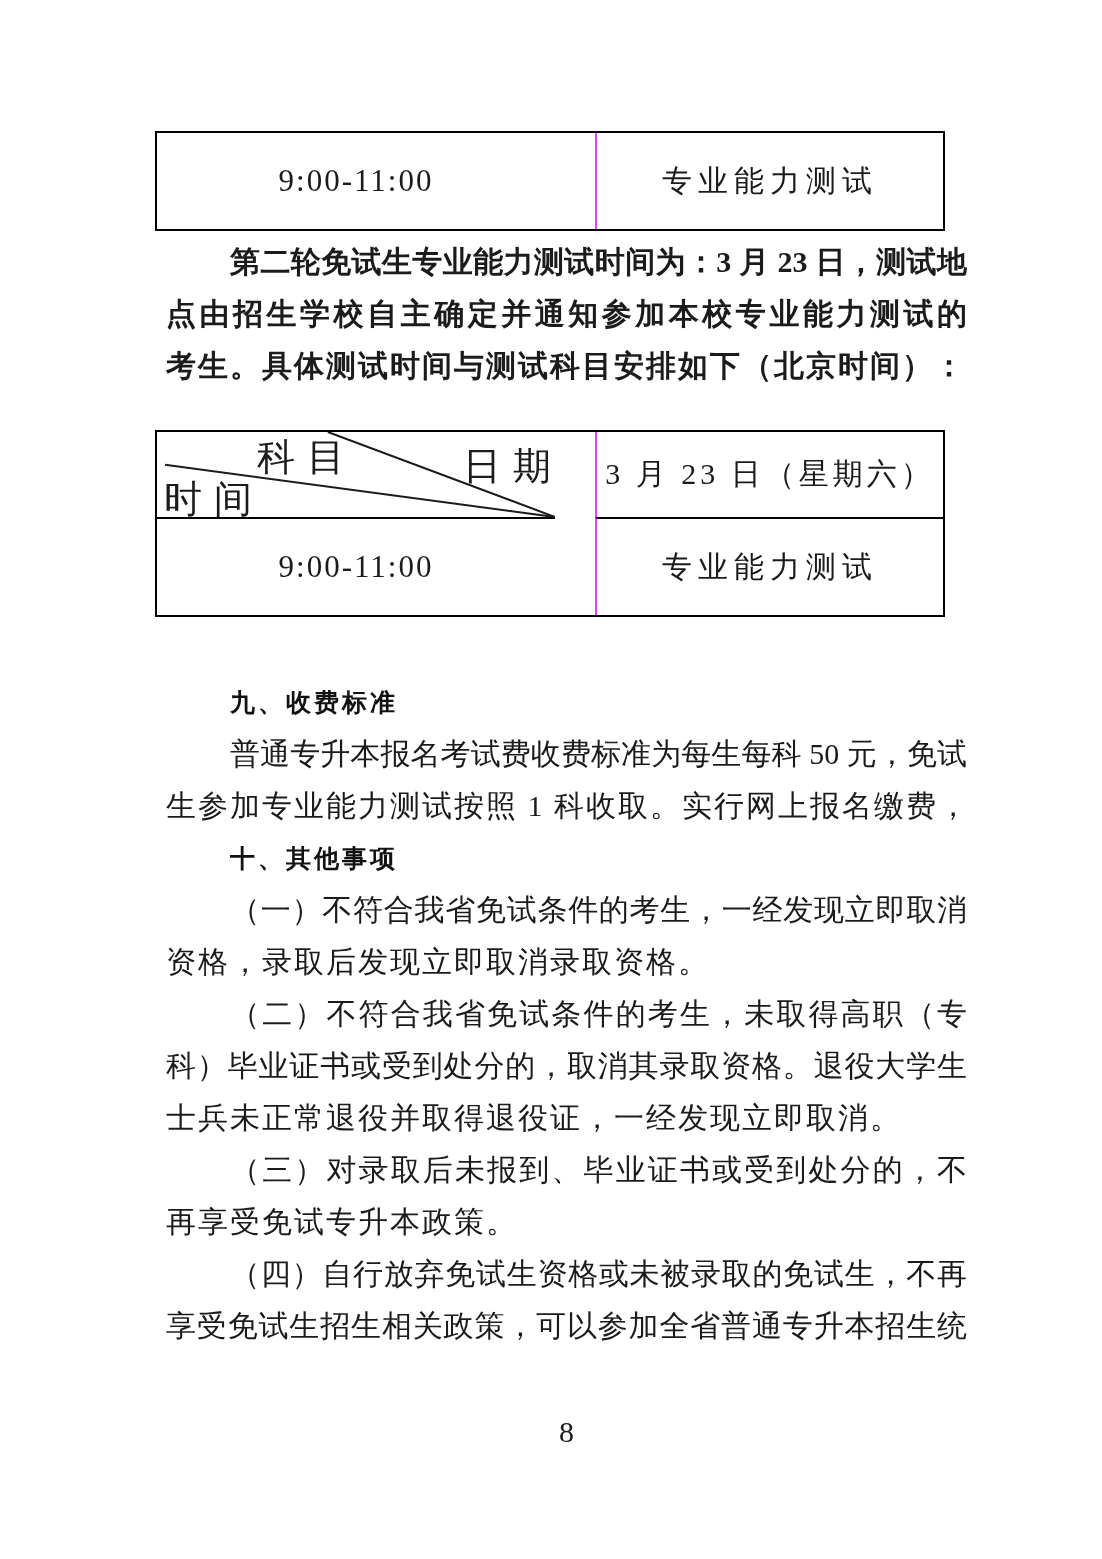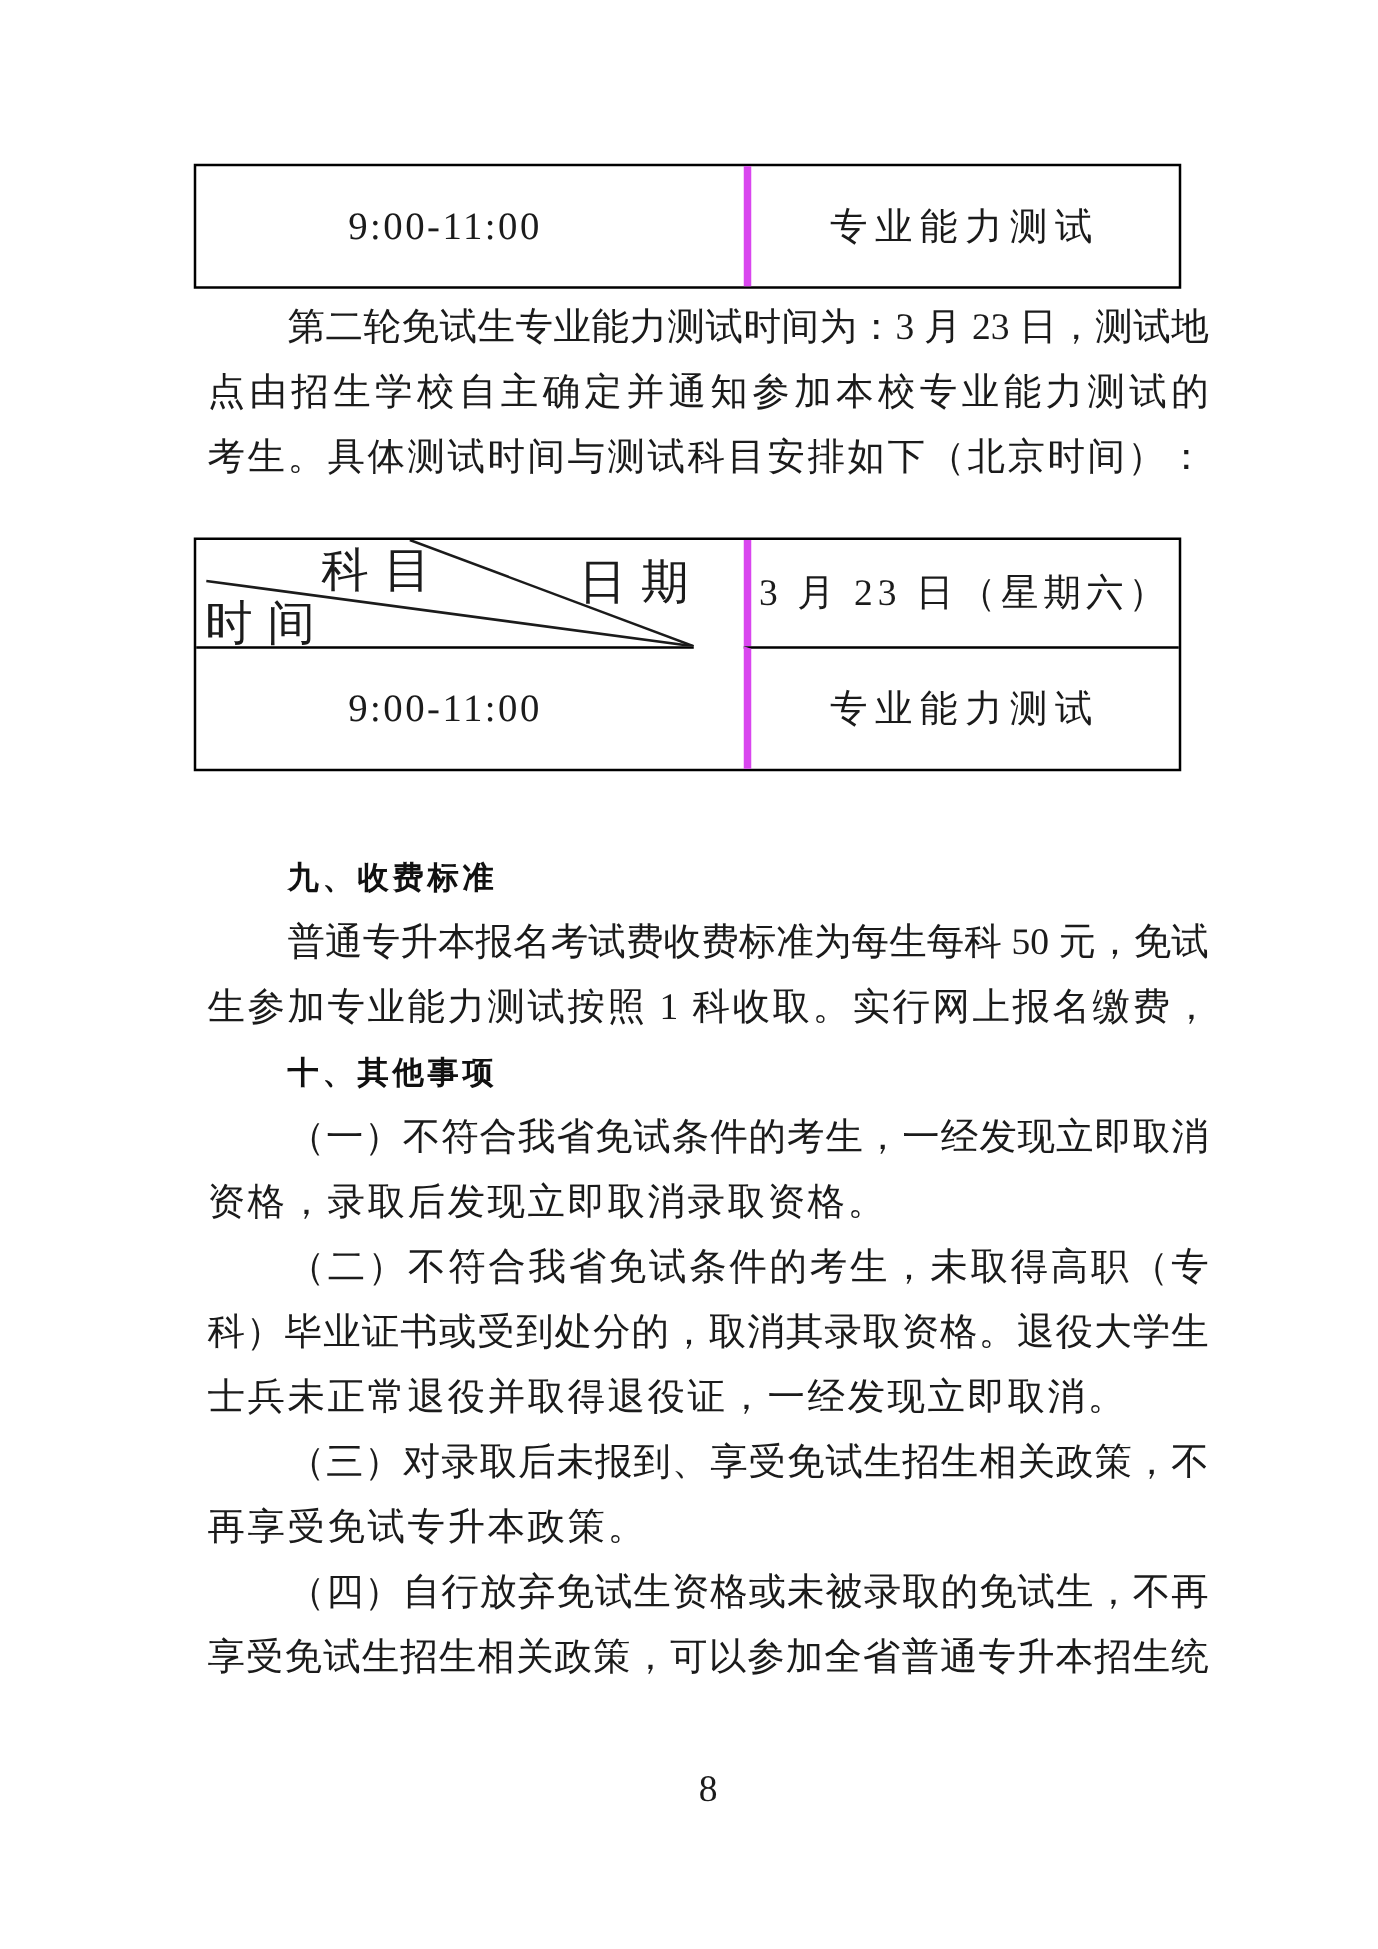--- a/index.html
+++ b/index.html
@@ -7,37 +7,37 @@
     position:relative; width:1102px; height:1559px; background:#ffffff;
     font-family:"Liberation Serif","DejaVu Serif",serif; color:#1b1b1b;
     overflow:hidden;
   }
 
   
   .tbl { position:absolute; left:155px; display:grid; border:2px solid #000; box-sizing:border-box; background:#fff; }
   #table1 { top:131px; width:790px; height:100px; grid-template-columns:398px 1fr; }
   #table2 { top:430px; width:790px; height:187px; grid-template-columns:398px 1fr; grid-template-rows:85px 1fr; }
   .cell { display:flex; align-items:center; justify-content:center; font-size:30px; box-sizing:border-box; }
-  .cell.vdiv { border-left:6px solid #d946ef;margin-left:40px; }
+  .cell.vdiv { border-left:2px solid #d946ef;margin-left:40px; }
   .cell.hdiv { border-top:2px solid #000; }
   .time-text { letter-spacing:2px; font-size:31px; }
   .subject-text { letter-spacing:6px; }
   .date-text { letter-spacing:4px;font-family:Liberation Serif, serif; }
 
   
   .diag-cell { position:relative; }
   .diag-cell svg { position:absolute; inset:0; width:100%; height:100%; display:block; }
   .diag-label { position:absolute; font-size:38px; letter-spacing:12px; white-space:nowrap; line-height:1;text-align:right; }
   .lbl-subject { left:100px; top:6px; }
   .lbl-date { left:306px; top:15px; }
   .lbl-time { left:7px; top:48px; }
 
   
   .textblock { position:absolute; left:166px; width:801px; font-size:30px; }
-  #para1 { top:236px; }
+  #para1 { top:236px;font-weight:bold; }
   #sections { top:676px; }
   .line { height:52px; line-height:52px; letter-spacing:2px; white-space:nowrap; }
   .line.fill {
     letter-spacing:0; white-space:normal;
     text-align:justify; text-align-last:justify; text-justify:inter-character;
   }
   .line.indent { text-indent:64px; }
   .line.heading {
     font-family:"Liberation Sans","DejaVu Sans",sans-serif;
     font-weight:700; font-size:25px; letter-spacing:3px; text-indent:64px;
@@ -94,21 +94,21 @@
 
   <div class="line heading">九、收费标准</div>
       <div class="line fill indent">普通专升本报名考试费收费标准为每生每科 50 元，免试</div>
       <div class="line">生参加专业能力测试按照 1 科收取。实行网上报名缴费，</div>
       <div class="line heading">十、其他事项</div>
       <div class="line fill indent">（一）不符合我省免试条件的考生，一经发现立即取消</div>
       <div class="line">资格，录取后发现立即取消录取资格。</div>
       <div class="line fill indent">（二）不符合我省免试条件的考生，未取得高职（专</div>
       <div class="line fill">科）毕业证书或受到处分的，取消其录取资格。退役大学生</div>
       <div class="line">士兵未正常退役并取得退役证，一经发现立即取消。</div>
-      <div class="line fill indent">（三）对录取后未报到、享受免试生招生相关政策，不</div>
+      <div class="line fill indent">（三）对录取后未报到、毕业证书或受到处分的，不</div>
       <div class="line">再享受免试专升本政策。</div>
       <div class="line fill indent">（四）自行放弃免试生资格或未被录取的免试生，不再</div>
       <div class="line fill">享受免试生招生相关政策，可以参加全省普通专升本招生统</div>
     </div>
 
   <div id="pageno">8</div>
 
 </div>
 
 </body></html>

